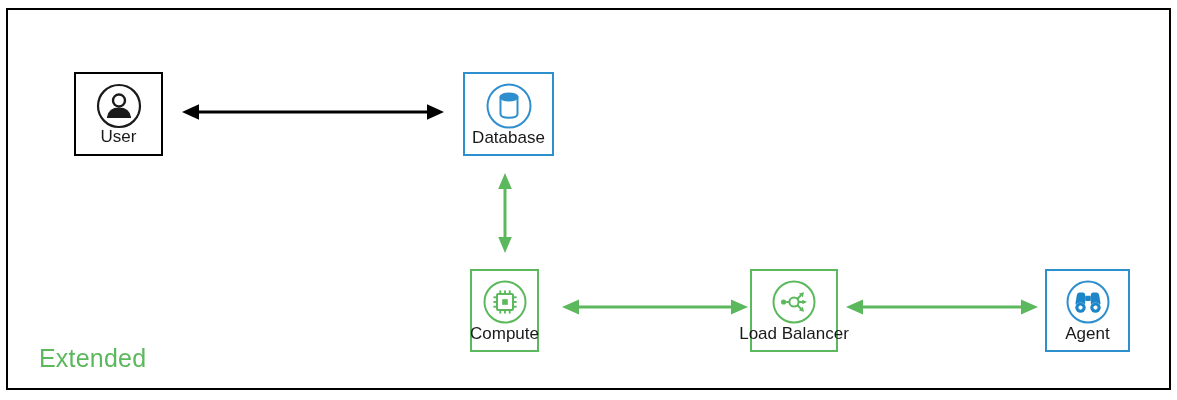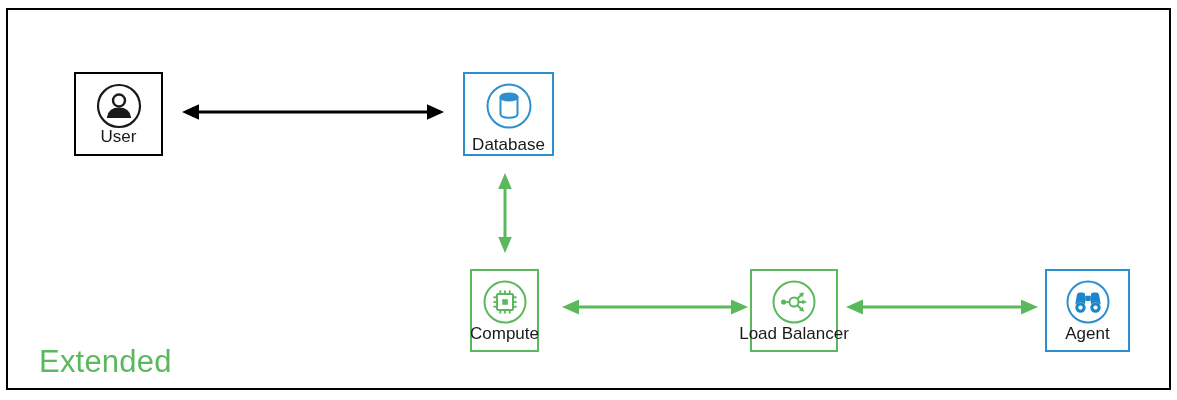--- a/index.html
+++ b/index.html
@@ -71,21 +71,21 @@
   #node-user {
     left: 66px;  top: 62px;  width: 89px;  height: 84px;
   }
   #node-user .node-icon { margin-top: 8px; }
   #node-user .label-wrap { bottom: 8px; }
 
   #node-database {
     left: 455px; top: 62px;  width: 91px;  height: 84px;
   }
   #node-database .node-icon { margin-top: 7px; }
-  #node-database .label-wrap { bottom: 0; }
+  #node-database .label-wrap { bottom: 7px; }
 
   #node-compute {
     left: 462px; top: 259px; width: 69px;  height: 83px;
   }
   #node-compute .node-icon { margin-top: 7px; }
   #node-compute .label-wrap { bottom: 7px; }
 
   #node-loadbalancer {
     left: 742px; top: 259px; width: 88px;  height: 83px;
   }
@@ -106,21 +106,21 @@
   #conn-user-database { left: 170px; top: 88px;  width: 270px; height: 28px; }
   #conn-database-compute { left: 482px; top: 160px; width: 30px; height: 86px; }
   #conn-compute-lb   { left: 550px; top: 283px; width: 194px; height: 28px; }
   #conn-lb-agent     { left: 834px; top: 283px; width: 200px; height: 28px; }
 
   
   #caption-extended {
     position: absolute;
     left: 31px;
     top: 336px;
-    font-size: 31px;
+    font-size: 25px;
     line-height: 1;
     color: #5CB85C;
     font-family: "Liberation Sans", sans-serif;
     letter-spacing: 0.2px;
   }
 </style>
 </head>
 <body>
 
 <div id="canvas">

